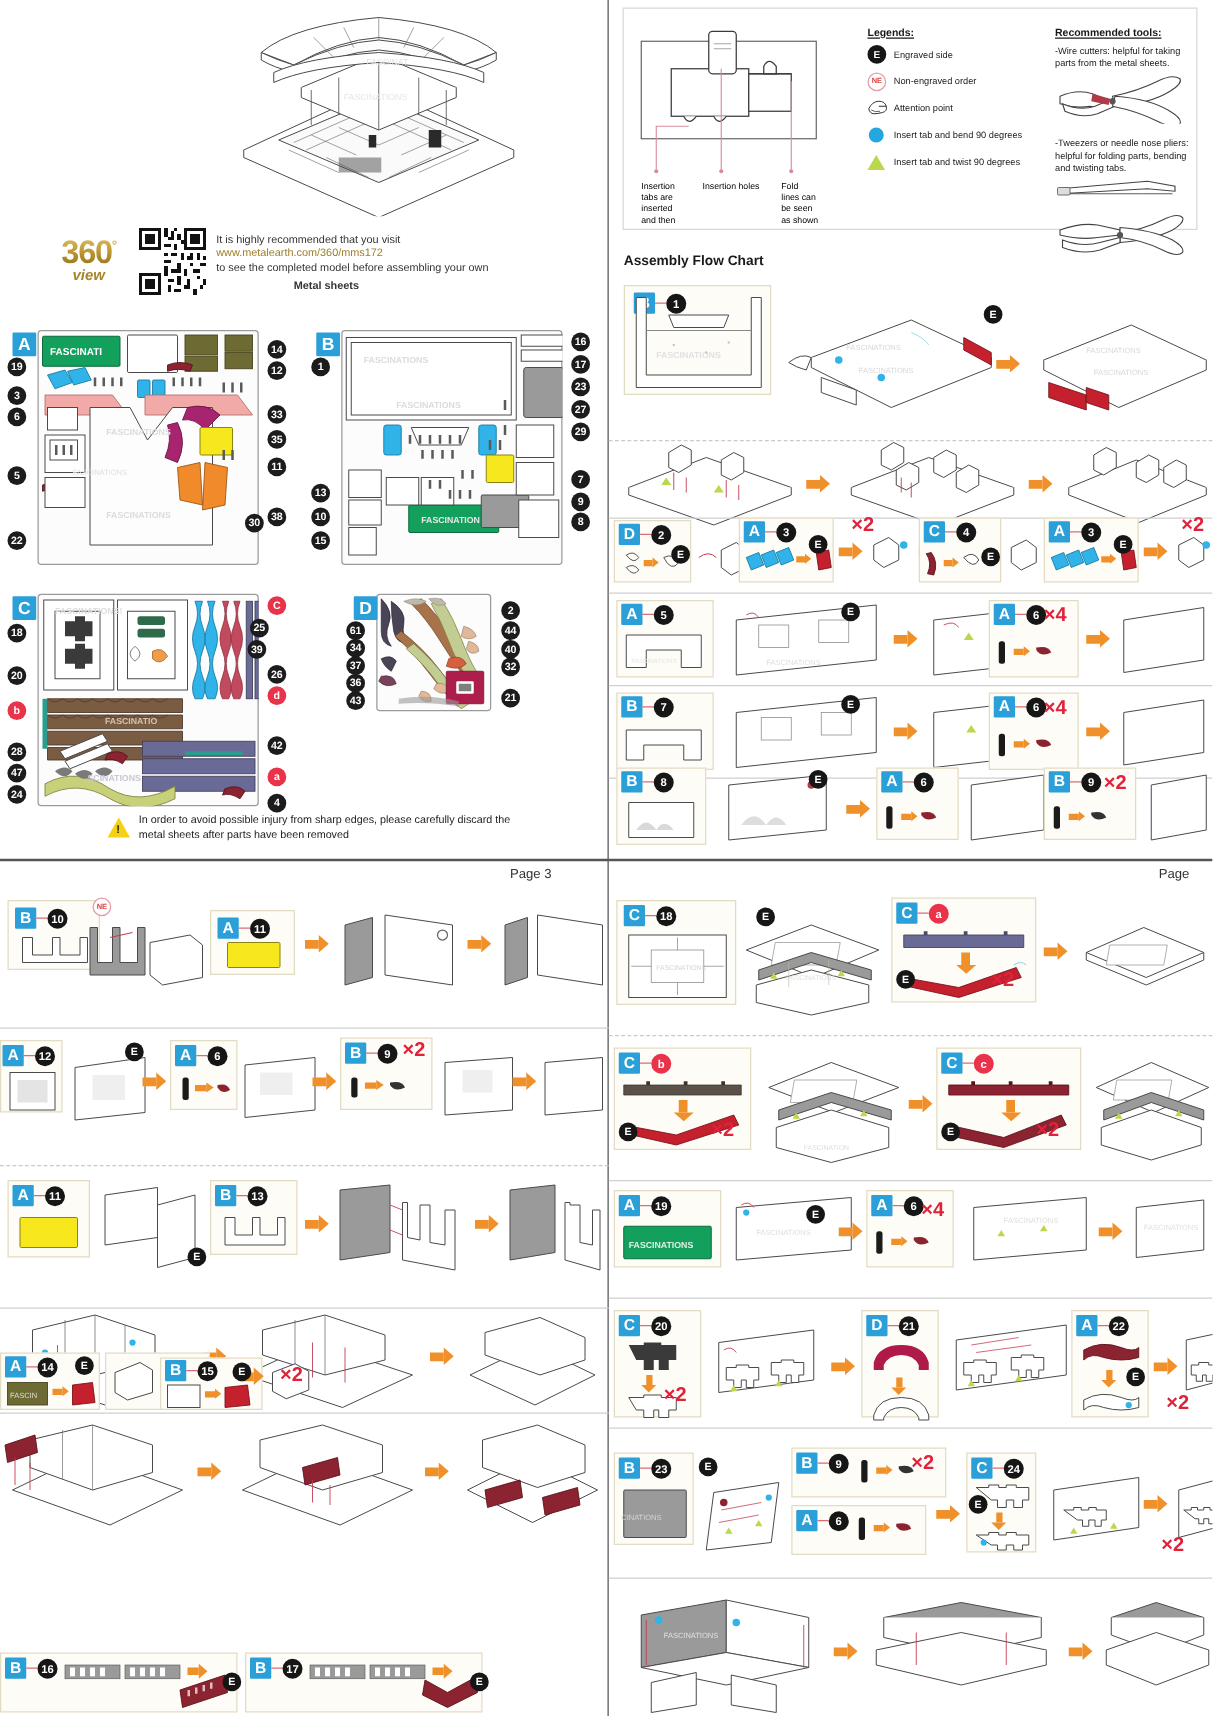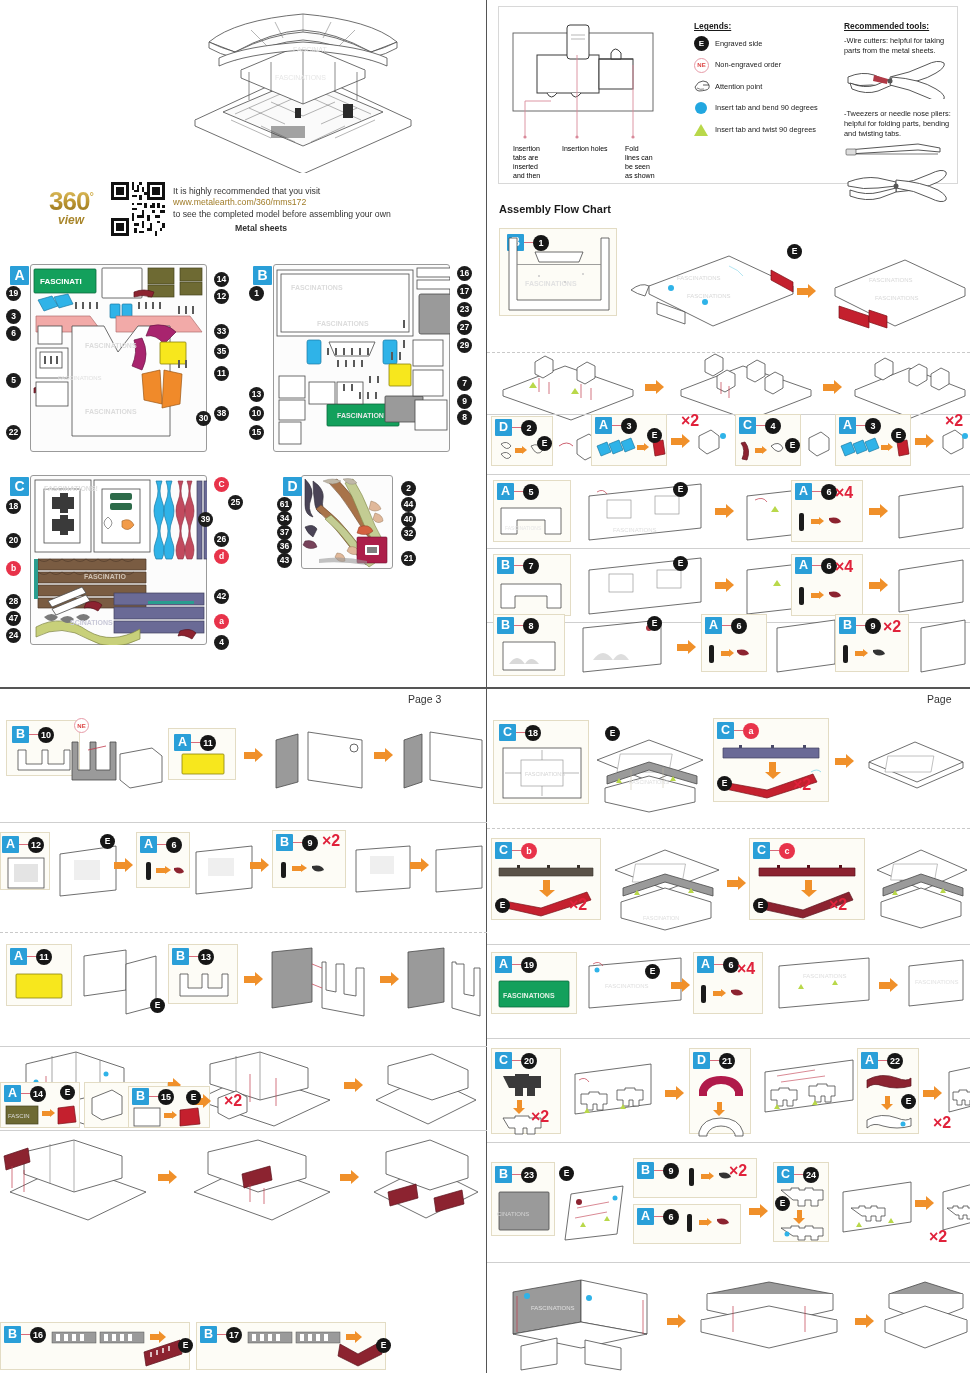--- a/index.html
+++ b/index.html
@@ -522,21 +522,21 @@
             <text x="54" y="104" font-size="7" fill="#cfc2b4" font-family="Liberation Sans" font-weight="bold">FASCINATIO</text>
             <text x="40" y="150" font-size="7" fill="#c8c8d8" font-family="Liberation Sans" font-weight="bold">SCINATIONS</text>
           </svg>
           <div class="cal left" style="left:6px;top:30px;">18</div>
           <div class="cal left" style="left:6px;top:64px;">20</div>
           <div class="cal left ltr" style="left:6px;top:92px;">b</div>
           <div class="cal left" style="left:6px;top:125px;">28</div>
           <div class="cal left" style="left:6px;top:142px;">47</div>
           <div class="cal left" style="left:6px;top:159px;">24</div>
           <div class="cal right ltr" style="left:214px;top:8px;">C</div>
-          <div class="cal right" style="left:228px;top:26px;">25</div>
+          <div class="cal right" style="left:200px;top:26px;">25</div>
           <div class="cal right" style="left:198px;top:43px;">39</div>
           <div class="cal right" style="left:214px;top:63px;">26</div>
           <div class="cal right ltr" style="left:214px;top:80px;">d</div>
           <div class="cal right" style="left:214px;top:120px;">42</div>
           <div class="cal right ltr" style="left:214px;top:145px;">a</div>
           <div class="cal right" style="left:214px;top:166px;">4</div>
         </div>
 
         <div class="sheet-wrap tall">
           <div class="sheet-label" style="left:40px;top:8px;">D</div>
@@ -591,20 +591,24 @@
           <div class="cal left" style="left:34px;top:84px;">43</div>
           <div class="cal right" style="left:158px;top:12px;">2</div>
           <div class="cal right" style="left:158px;top:28px;">44</div>
           <div class="cal right" style="left:158px;top:43px;">40</div>
           <div class="cal right" style="left:158px;top:57px;">32</div>
           <div class="cal right" style="left:158px;top:82px;">21</div>
         </div>
       </div>
     </div>
 
+    <div class="warn">
+      <div class="warn-tri"></div>
+      <div class="warn-txt">In order to avoid possible injury from sharp edges, please carefully discard the metal sheets after parts have been removed</div>
+    </div>
 
     <div class="hsep" style="left:0;top:687px;width:487px;"></div>
     <div class="pagenum" style="left:408px;top:693px;">Page 3</div>
 
     <div class="steprow" style="left:0;top:712px;width:487px;height:112px;">
       <div class="b-box" style="left:6px;top:8px;width:74px;height:56px;"></div>
       <div class="badge" style="left:12px;top:14px;">
         <span class="b-sheet">B</span>
         <span class="b-line"></span>
         <span class="b-num">10</span>

